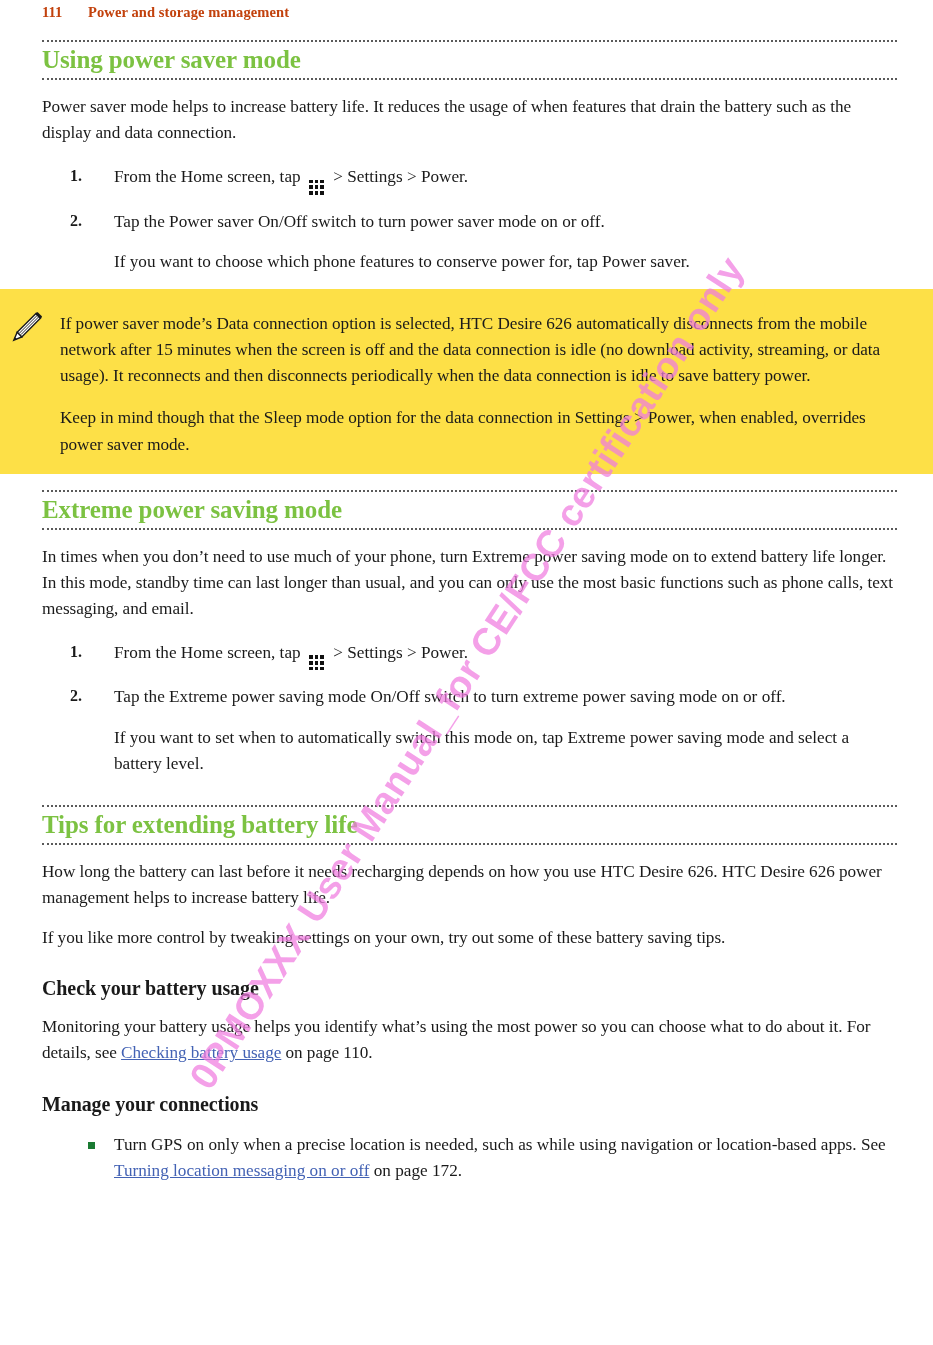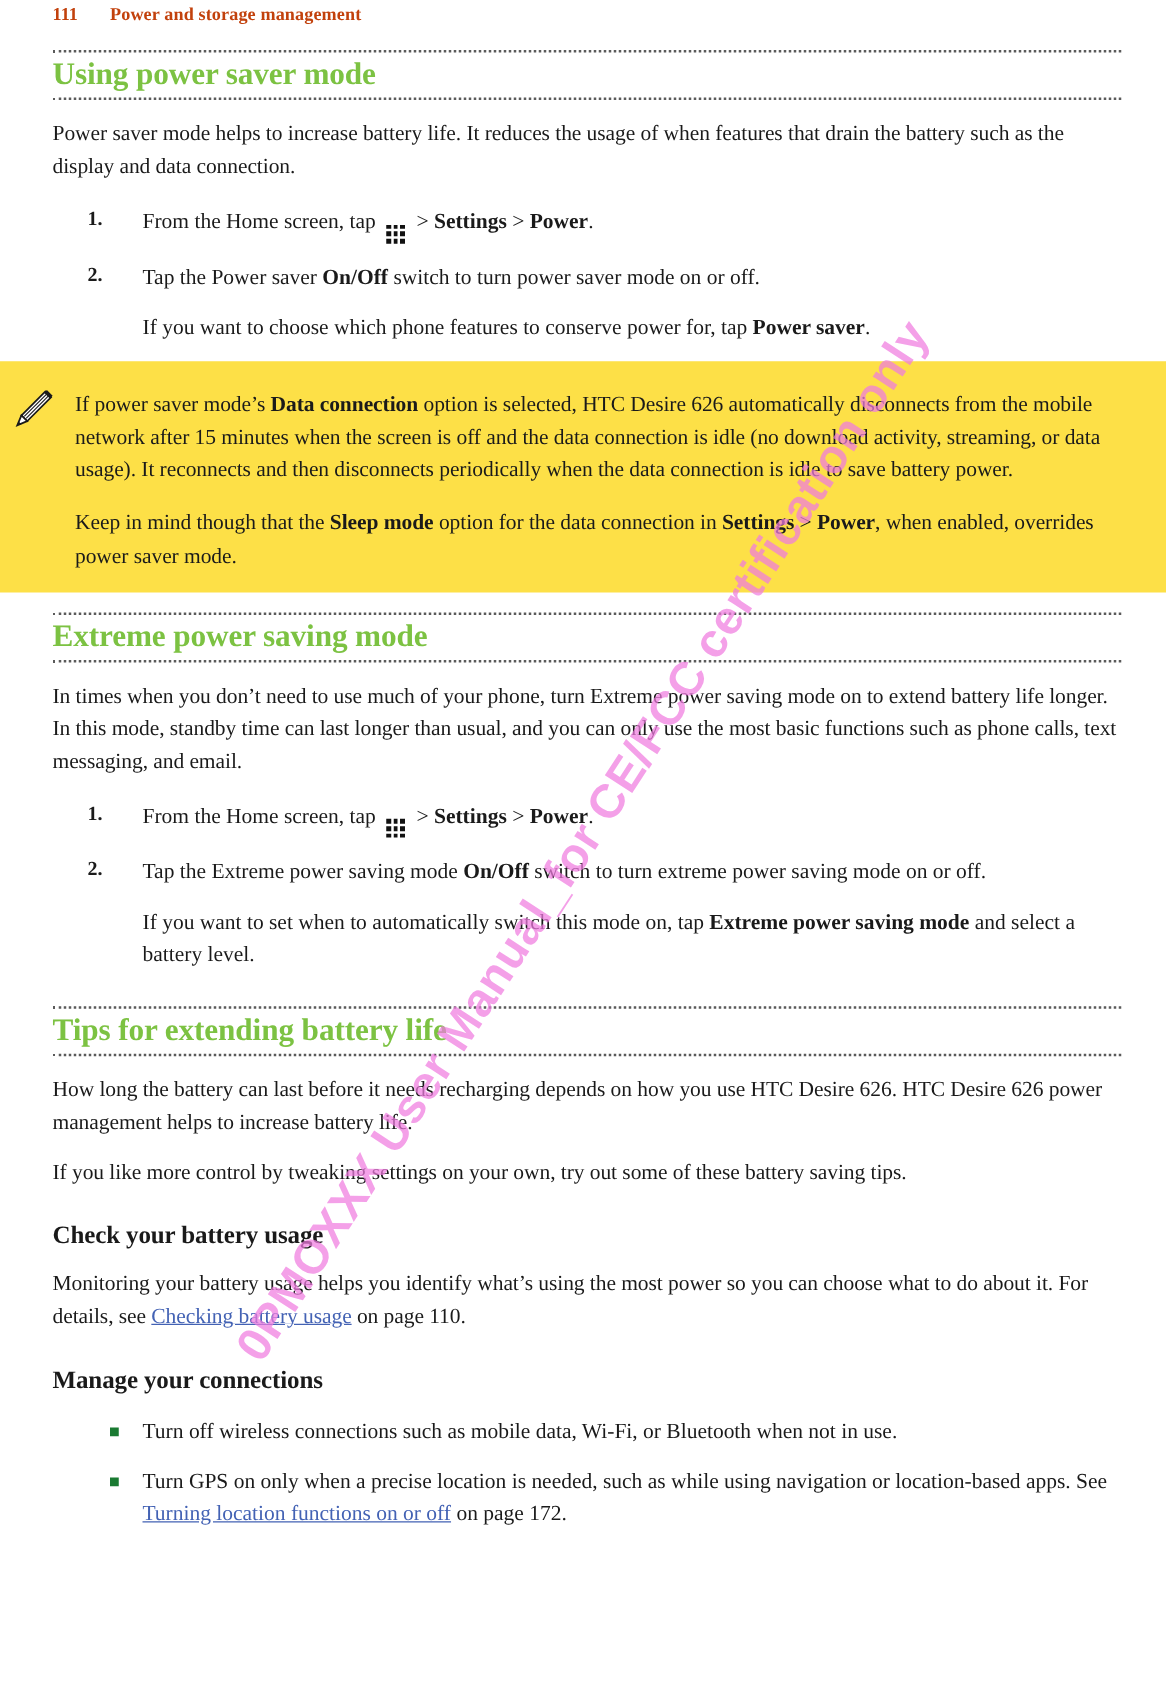--- a/index.html
+++ b/index.html
@@ -66,21 +66,21 @@
 
   
   p.body {
     font-size: 17.2px;
     line-height: 1.52;
     margin: 14px 0 0 0;
     letter-spacing: -0.05px;
   }
   p.body:first-child { margin-top: 0; }
 
-  b, strong { font-weight: bold; }
+  b, strong { font-weight: normal; }
 
   .xlink {
     color: #4362b4;
   }
 
   
   ol.steps {
     margin: 18px 0 0 0;
     padding: 0;
     list-style: none;
@@ -282,20 +282,19 @@
     <div class="sec-head">Tips for extending battery life</div>
 
     <p class="body">How long the battery can last before it needs recharging depends on how you use HTC Desire 626. HTC Desire 626 power management helps to increase battery life.</p>
     <p class="body">If you like more control by tweaking settings on your own, try out some of these battery saving tips.</p>
 
     <h3 class="subhead">Check your battery usage</h3>
     <p class="body"><span>Monitoring your battery usage helps you identify what’s using the most power so you can choose what to do about it. For details, see </span><a class="xlink" href="#">Checking battery usage</a><span> on page 110.</span></p>
 
     <h3 class="subhead">Manage your connections</h3>
     <ul class="bullets">
-      <li><span>Turn off wireless connections such as mobile data, Wi-Fi, or Bluetooth when not in use.</span></li>
-      <li><span>Turn GPS on only when a precise location is needed, such as while using navigation or location-based apps. See </span><a class="xlink" href="#">Turning location functions on or off</a><span> on page 172.</span></li>
+      <li><span>Turn GPS on only when a precise location is needed, such as while using navigation or location-based apps. See </span><a class="xlink" href="#">Turning location messaging on or off</a><span> on page 172.</span></li>
     </ul>
   </div>
 
 </div>
 
 <div class="watermark">0PMOXXX User Manual_for CE/FCC certification only</div>
 
 </body></html>

